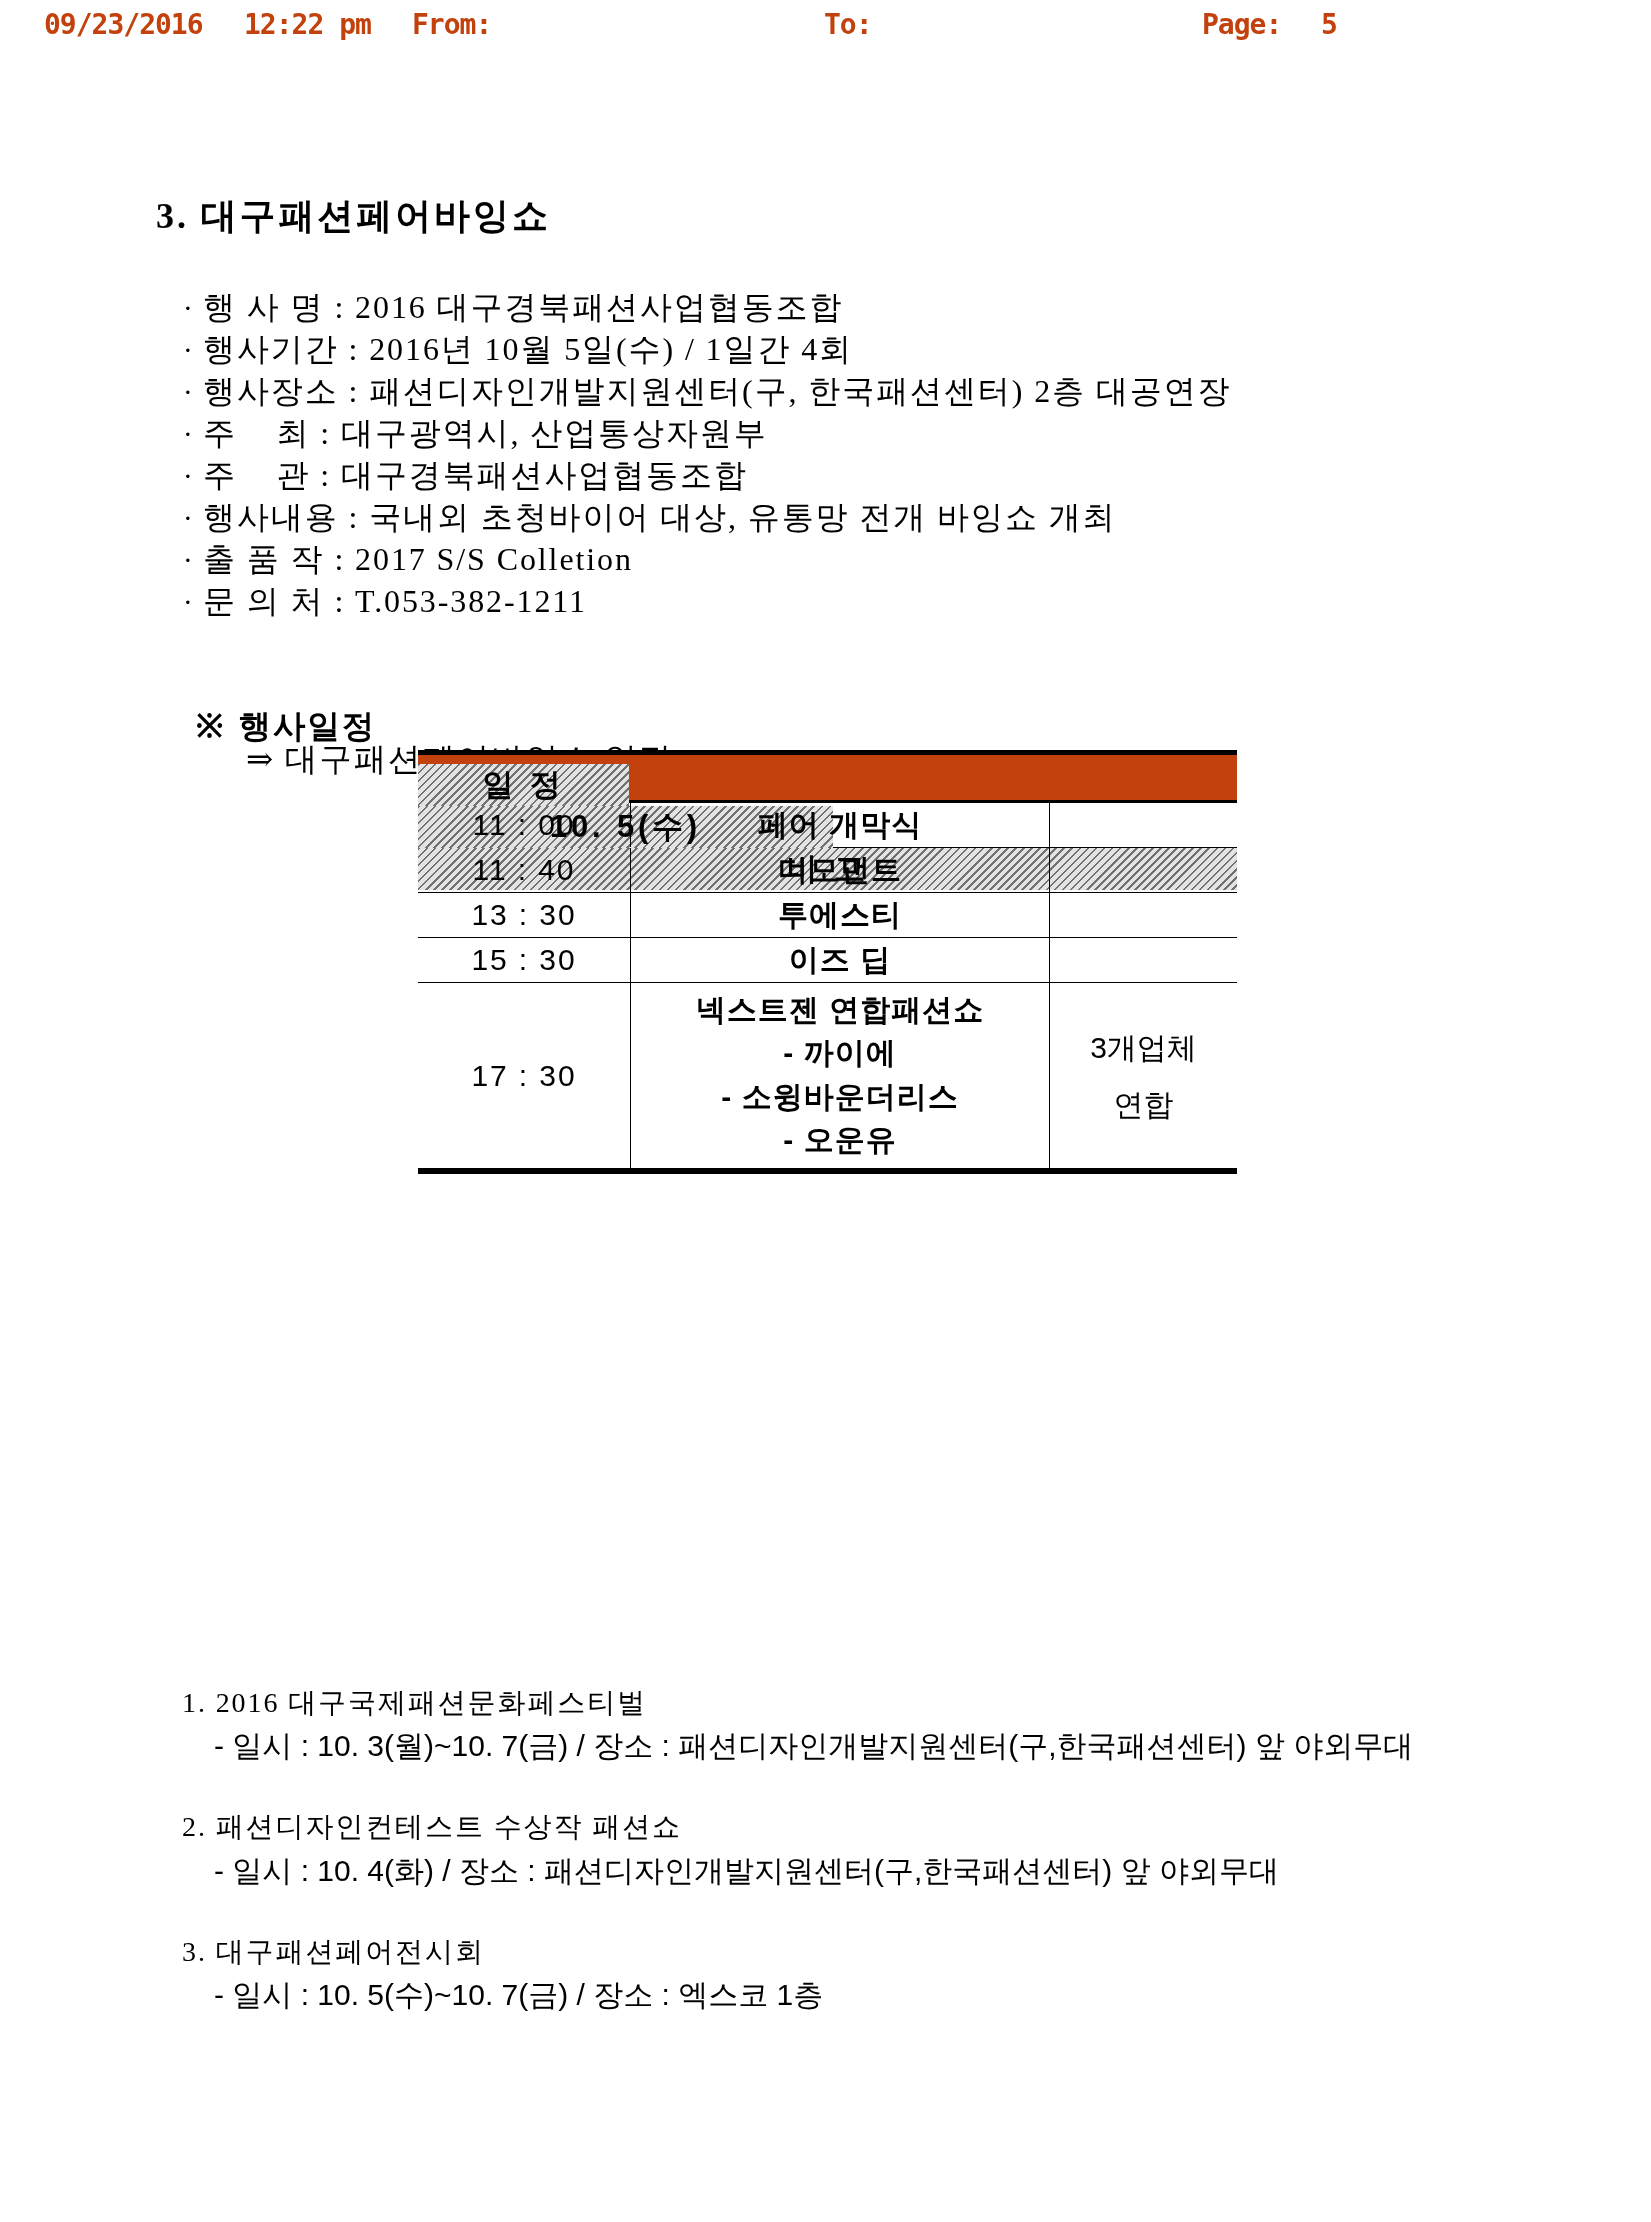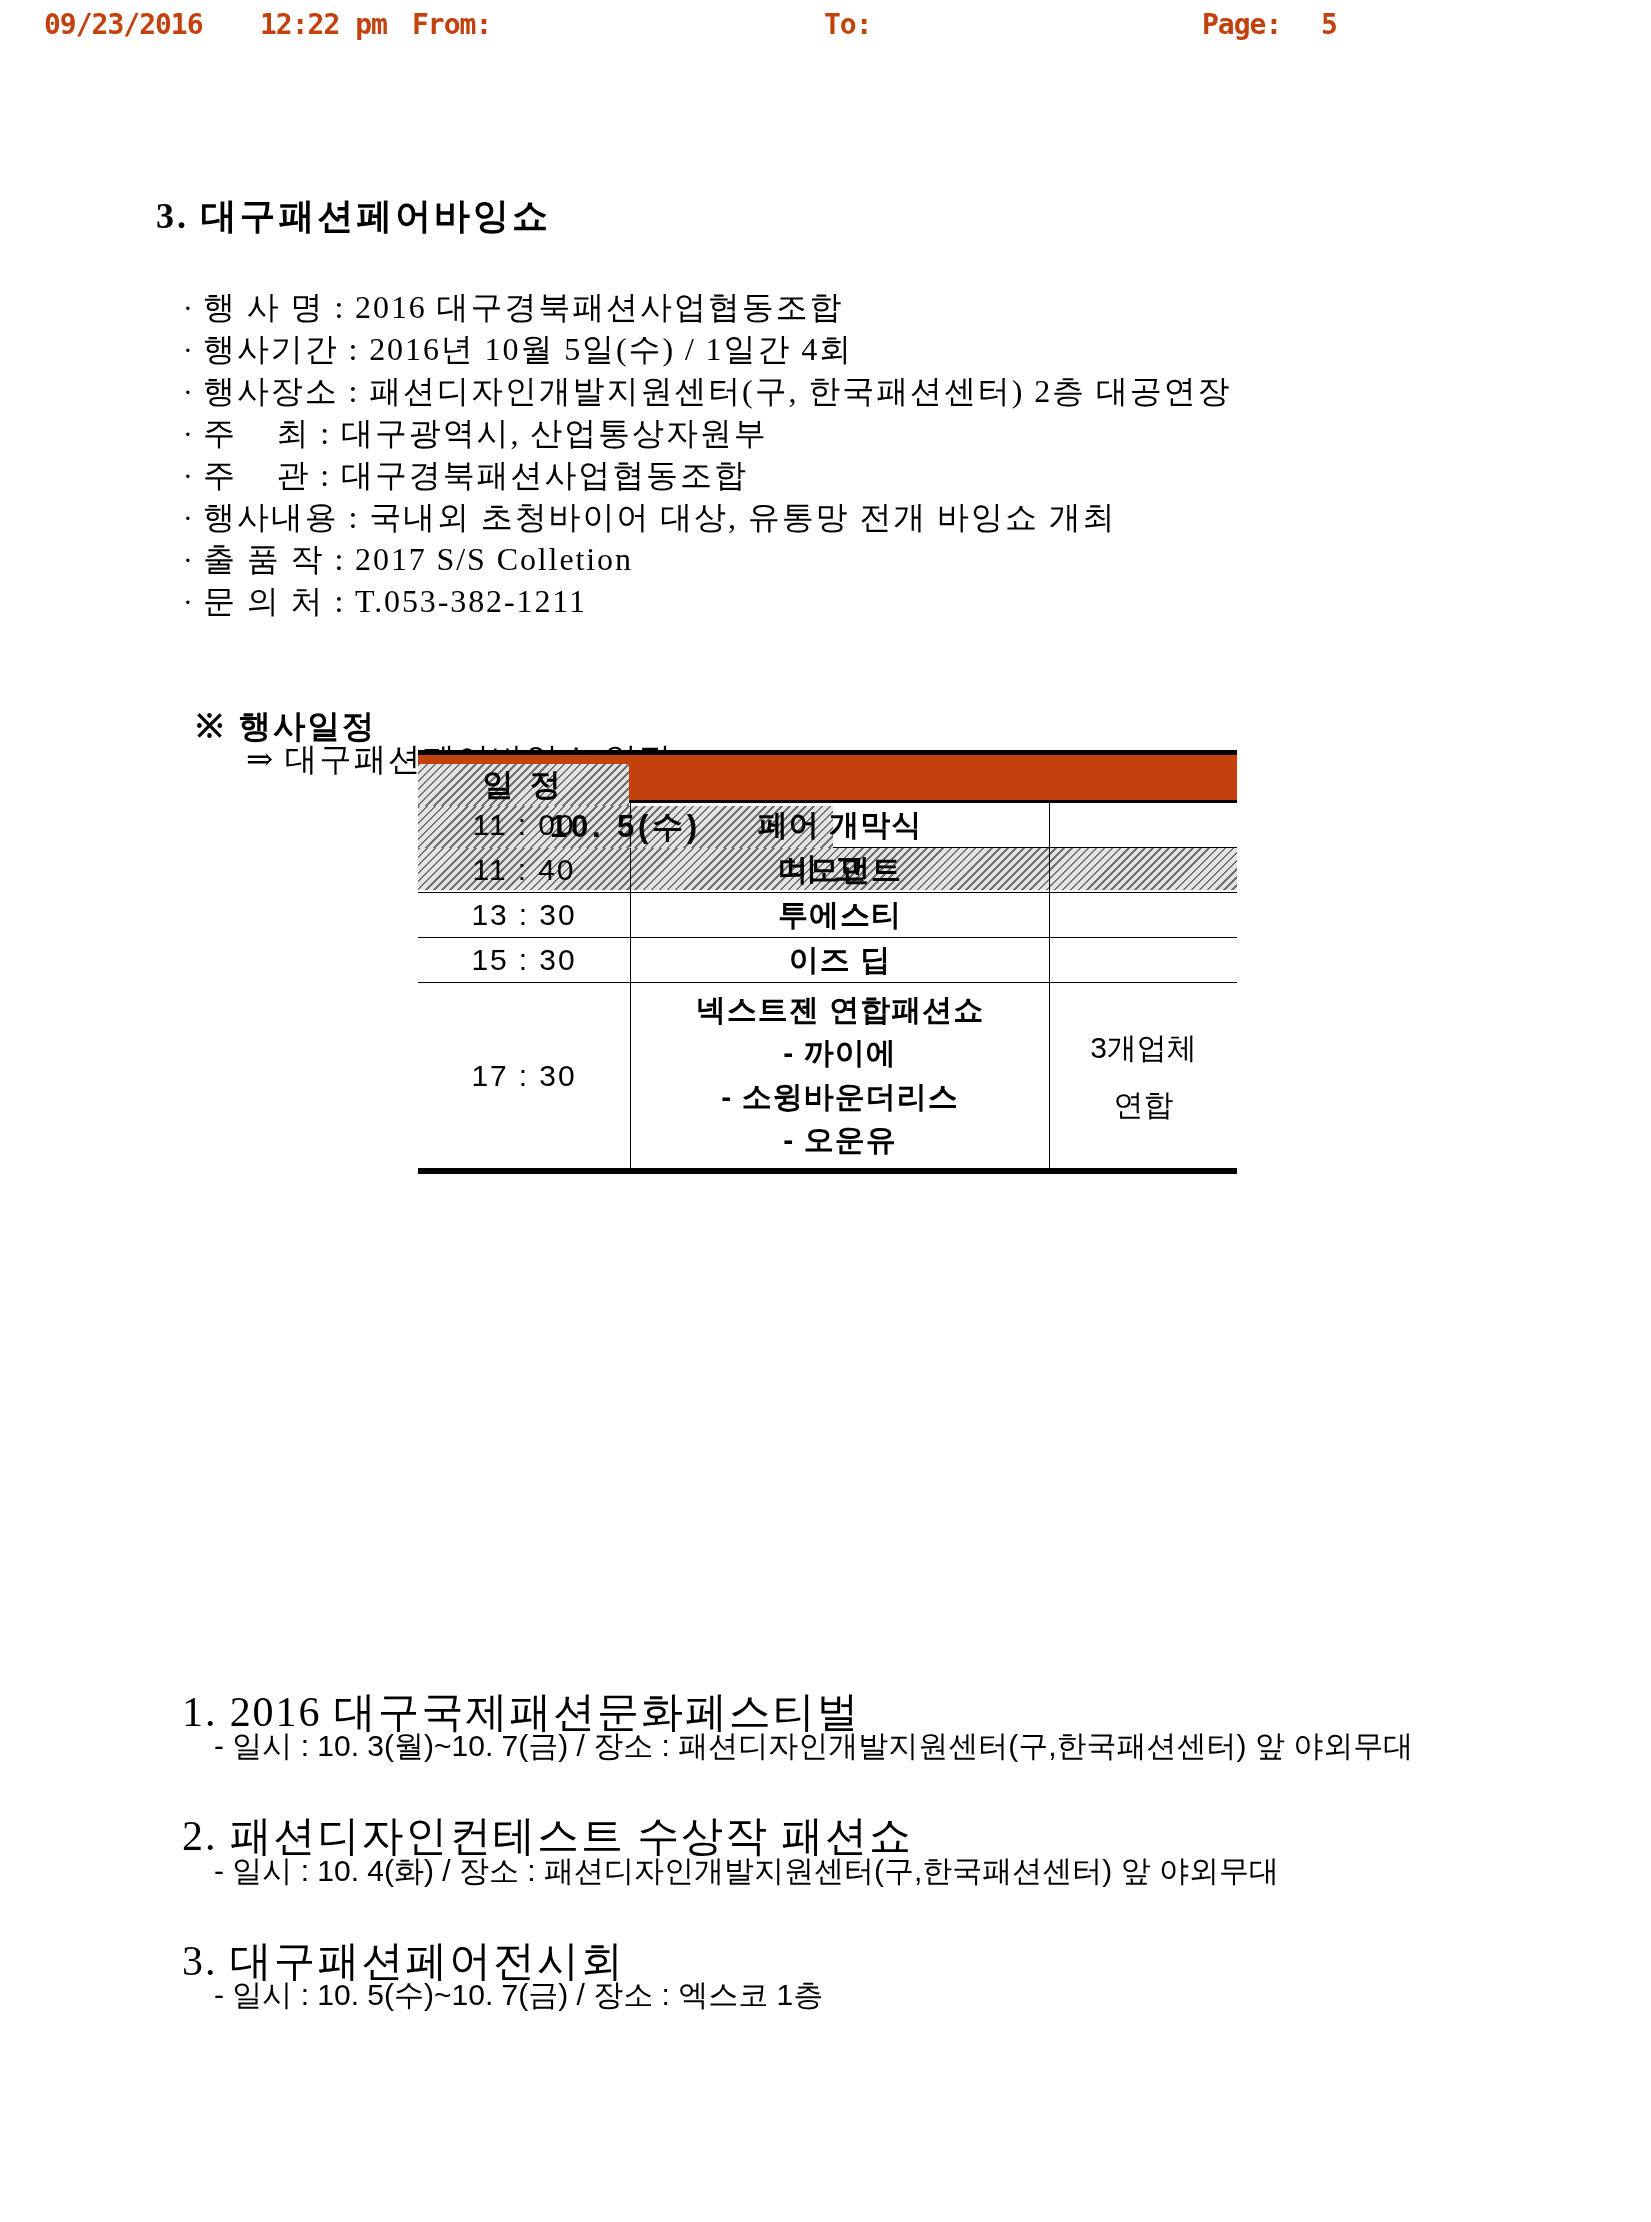--- a/index.html
+++ b/index.html
@@ -14,21 +14,21 @@
   }
 
   
   .fh {
     position:absolute; top:7.6px;
     font-family:"DejaVu Sans Mono","Liberation Mono",monospace;
     font-size:28px; font-weight:bold; letter-spacing:-1px;
     white-space:pre; color:#c2410c;
   }
   .fh-date  { left:44px; }
-  .fh-time  { left:260px; }
+  .fh-time  { left:244px; }
   .fh-from  { left:412px; }
   .fh-to    { left:824px; }
   .fh-plabel{ left:1202px; }
   .fh-pnum  { left:1321px; }
 
   
   .doc-title {
     position:absolute; left:156px; top:192px;
     font-size:36px; font-weight:bold; letter-spacing:2.9px;
     white-space:pre;
@@ -83,21 +83,21 @@
   .c2 { width:419px; border-right:1.9px solid #000; font-weight:bold; letter-spacing:1px; }
   .c3 { flex:1; }
   .multi { flex-direction:column; justify-content:space-around; padding:5.7px 0; }
   .c3.multi { justify-content:center; line-height:1.9; font-weight:normal; }
   .program-line, .note-line { white-space:pre; }
 
   
   .related-title { left:156px; top:1643px; font-weight:bold; }
   .rel-item-title {
     position:absolute; left:182px;
-    font-size:42px; letter-spacing:1.9px; white-space:pre;text-align:right;
+    font-size:28px; letter-spacing:1.9px; white-space:pre;text-align:right;
   }
   .rel-item-detail {
     position:absolute; left:214px;
     font-family:"Liberation Sans","DejaVu Sans",sans-serif;
     font-size:30px; letter-spacing:0px; white-space:pre;
   }
   .rt1 { top:1684px; }  .rd1 { top:1726px; }
   .rt2 { top:1808px; }  .rd2 { top:1851px; }
   .rt3 { top:1933px; }  .rd3 { top:1975px; }
 </style>

